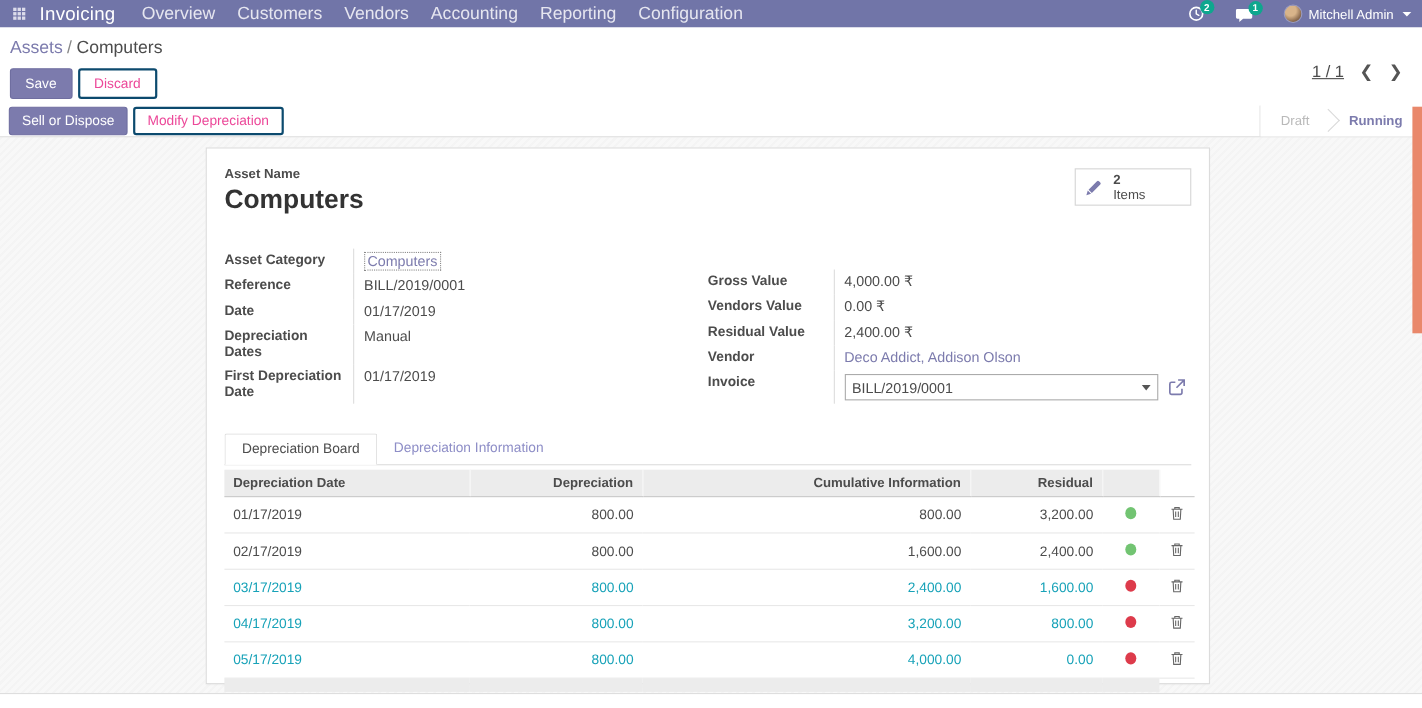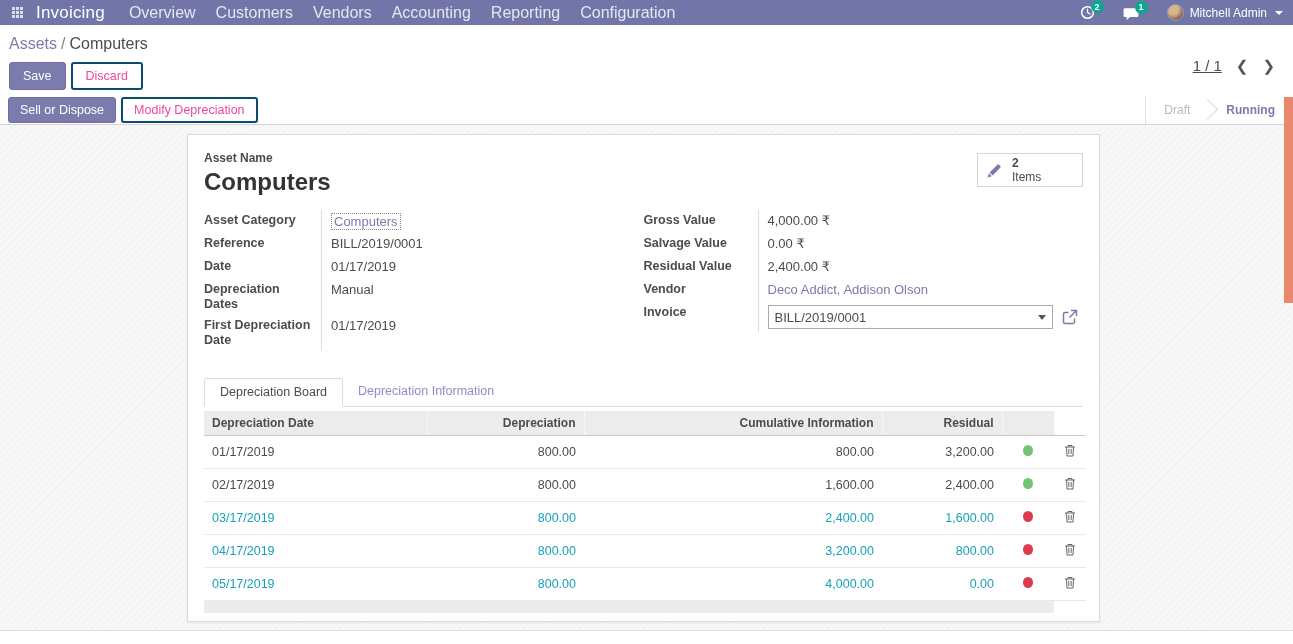--- a/index.html
+++ b/index.html
@@ -54,21 +54,21 @@
   .sheet { position:absolute; left:187px; top:9px; width:913px; height:488px; background:#fff; border:1px solid #dcdcdc; box-shadow:0 1px 2px rgba(0,0,0,.08); padding:16px; }
 
   .sheet-header { display:flex; justify-content:space-between; align-items:flex-start; }
   .field-label-sm { font-size:12px; font-weight:bold; color:#4c4c4c; }
   .asset-title { font-size:24px; font-weight:bold; color:#333; margin-top:3px; }
   .stat-button { width:106px; height:34px; border:1px solid #d5d5d5; background:#fff; display:flex; align-items:center; padding:0 8px; gap:9px; cursor:pointer; margin-top:2px; }
   .stat-texts { display:flex; flex-direction:column; line-height:12px; }
   .stat-count { font-size:12px; font-weight:bold; color:#4c4c4c; }
   .stat-label { font-size:12px; color:#4c4c4c; margin-top:2px; }
 
-  .field-groups { display:flex; margin-top:14px; }
+  .field-groups { display:flex; margin-top:30px;align-items:flex-end; }
   .field-group { width:441px; }
   .frow { display:flex; min-height:23px; }
   .flabel { width:118px; font-size:12.5px; font-weight:bold; color:#4c4c4c; border-right:1px solid #ddd; padding:3px 10px 3px 0; line-height:15px; }
   .fg-right .flabel { width:115px; }
   .fvalue { font-size:13px; color:#4c4c4c; padding:3px 0 3px 9px; display:flex; align-items:flex-start; }
   .link { color:#7c7bad; cursor:pointer; }
   .focused-field { border:1px dotted #8a8a8a; padding:0 2px; color:#7c7bad; }
   .combo-wrap { display:flex; align-items:center; gap:9px; }
   .combo { width:285px; height:24px; border:1px solid #ababab; background:#fff; display:flex; align-items:center; padding:0 6px; font-size:13px; color:#4c4c4c; justify-content:space-between; cursor:pointer; }
   .combo .caret { width:0; height:0; border-left:4px solid transparent; border-right:4px solid transparent; border-top:5px solid #555; }
@@ -221,21 +221,21 @@
           <div class="fvalue">01/17/2019</div>
         </div>
       </div>
 
       <div class="field-group fg-right">
         <div class="frow">
           <div class="flabel">Gross Value</div>
           <div class="fvalue">4,000.00 ₹</div>
         </div>
         <div class="frow">
-          <div class="flabel">Salvage Value</div>
+          <div class="flabel">Vendors Value</div>
           <div class="fvalue">0.00 ₹</div>
         </div>
         <div class="frow">
           <div class="flabel">Residual Value</div>
           <div class="fvalue">2,400.00 ₹</div>
         </div>
         <div class="frow">
           <div class="flabel">Vendor</div>
           <div class="fvalue">
               <span class="link">Deco Addict, Addison Olson</span>

